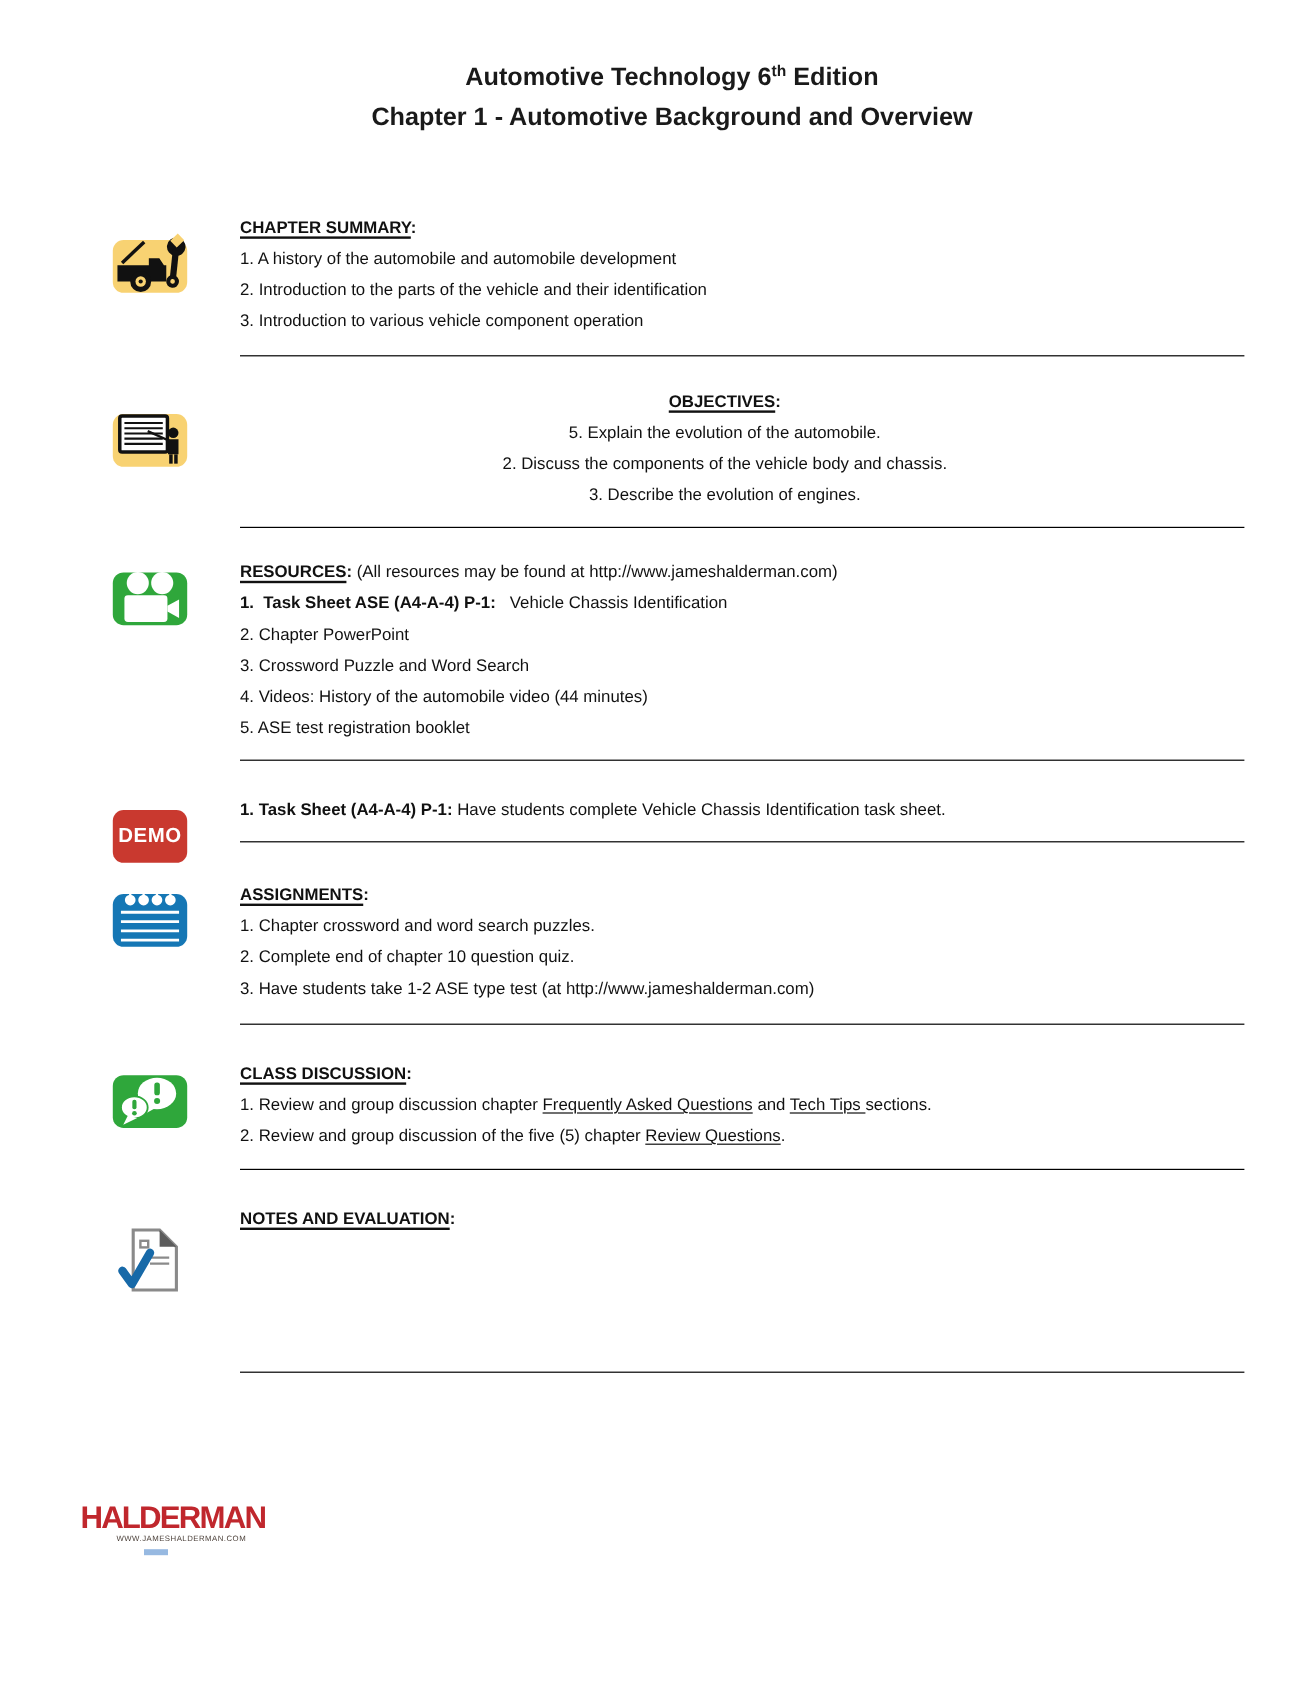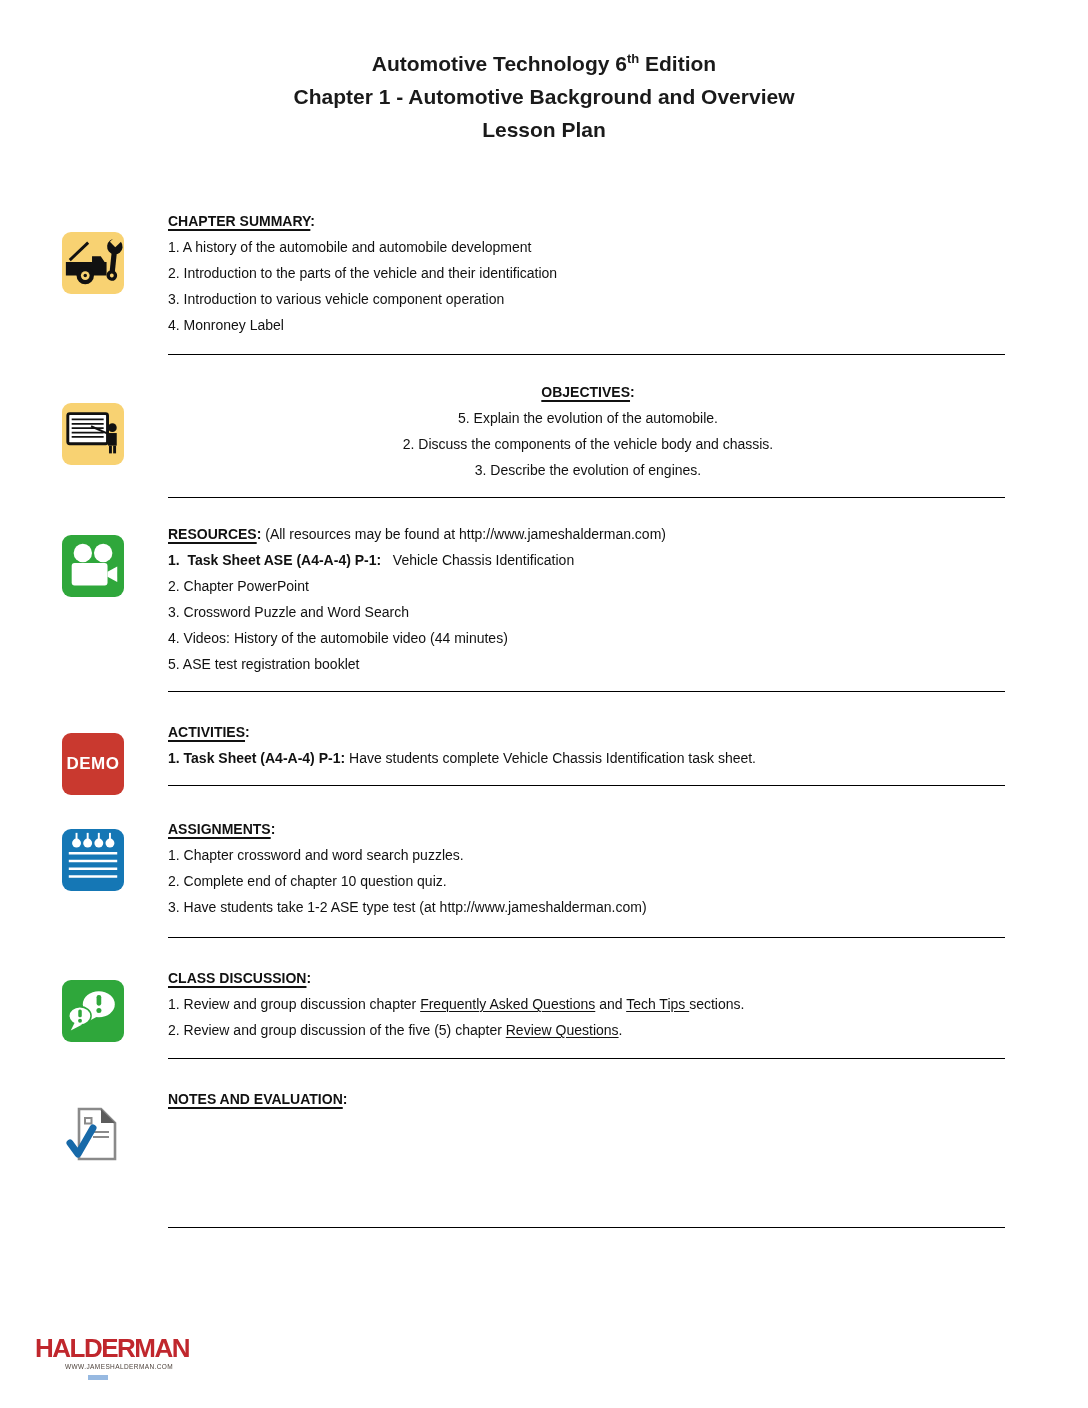--- a/index.html
+++ b/index.html
@@ -5,21 +5,21 @@
   * { margin: 0; padding: 0; box-sizing: border-box; }
   html, body { background: #ffffff; }
   body {
     width: 1088px;
     height: 1408px;
     position: relative;
     overflow: hidden;
     font-family: "Liberation Sans", "DejaVu Sans", sans-serif;
     color: #111;
   }
-  .page { width: 1088px; height: 1408px; position: relative; }
+  .page { width: 1088px; height: 1408px; position: relative; padding-left: 32px; }
 
   
   .title-block { padding-top: 42px; text-align: center; }
   .title-line { font-size: 21px; line-height: 33px; font-weight: bold; color: #1a1a1a; }
   .title-line sup { font-size: 13px; }
 
   
   .section { position: relative; padding-left: 168px; padding-right: 80px; }
   .section p { font-size: 14px; line-height: 26px; }
   .heading-line { font-size: 16.5px; line-height: 26px; }
@@ -55,21 +55,21 @@
   .sec-discussion  { margin-top: 27px; }
   .rule-6          { margin-top: 15px; }
   .sec-notes       { margin-top: 27px; }
   .rule-7          { margin-top: 115px; }
 
   
   .icon-box {
     position: absolute;
     left: 62px;
     width: 62px;
-    height: 62px;
+    height: 44px;
     border-radius: 9px;
     display: flex;
     align-items: center;
     justify-content: center;
   }
   .icon-yellow { background: #F8D272; }
   .icon-green  { background: #2FA73B; }
   .icon-red    { background: #C9392F; }
   .icon-blue   { background: #1577B5; }
   .icon-plain  { background: transparent; }
@@ -117,21 +117,20 @@
   }
 </style>
 </head>
 <body>
 
 <div class="page">
 
   <div class="title-block">
     <div class="title-line"><span>Automotive Technology 6</span><sup>th</sup><span> Edition</span></div>
     <div class="title-line">Chapter 1 - Automotive Background and Overview</div>
-    <div class="title-line">Lesson Plan</div>
   </div>
 
   <div class="section sec-summary">
     <span class="icon-box icon-yellow ic-summary">
       <svg width="62" height="62" viewBox="0 0 64 64" aria-hidden="true">
         <path d="M8 29 L27 11" stroke="#111" stroke-width="3" fill="none"></path>
         <path d="M4 31 L31 31 L31 25 L40 25 L44 31 L46 31 L46 45 L4 45 Z" fill="#111"></path>
         <circle cx="24" cy="45" r="9" fill="#111"></circle>
         <circle cx="24" cy="45" r="4.5" fill="#F8D272"></circle>
         <circle cx="24" cy="45" r="1.8" fill="#111"></circle>
@@ -141,21 +140,20 @@
           <rect x="50.3" y="18" width="5.4" height="23" fill="#111"></rect>
           <circle cx="53" cy="45" r="5.5" fill="#111"></circle>
           <circle cx="53" cy="45" r="2" fill="#F8D272"></circle>
         </g>
       </svg>
     </span>
     <p class="heading-line"><span class="heading-label">CHAPTER SUMMARY</span><span class="heading-colon">:</span></p>
     <p>1. A history of the automobile and automobile development</p>
     <p>2. Introduction to the parts of the vehicle and their identification</p>
     <p>3. Introduction to various vehicle component operation</p>
-    <p>4. Monroney Label</p>
   </div>
   <div class="rule rule-1"></div>
 
   <div class="section sec-objectives">
     <span class="icon-box icon-yellow ic-objectives">
       <svg width="62" height="62" viewBox="0 0 64 64" aria-hidden="true">
         <rect x="6" y="11" width="41" height="31" rx="2" fill="#fff" stroke="#111" stroke-width="3"></rect>
         <g stroke="#111" stroke-width="1.8">
           <line x1="10" y1="17" x2="43" y2="17"></line>
           <line x1="10" y1="21.5" x2="43" y2="21.5"></line>
@@ -192,21 +190,20 @@
     <p>3. Crossword Puzzle and Word Search</p>
     <p>4. Videos: History of the automobile video (44 minutes)</p>
     <p>5. ASE test registration booklet</p>
   </div>
   <div class="rule rule-3"></div>
 
   <div class="section sec-activities">
     <span class="icon-box icon-red ic-activities">
       <span class="demo-text">DEMO</span>
     </span>
-    <p class="heading-line"><span class="heading-label">ACTIVITIES</span><span class="heading-colon">:</span></p>
     <p><span class="b">1. Task Sheet (A4-A-4) P-1:</span><span> Have students complete Vehicle Chassis Identification task sheet.</span></p>
   </div>
   <div class="rule rule-4"></div>
 
   <div class="section sec-assignments">
     <span class="icon-box icon-blue ic-assignments">
       <svg width="62" height="62" viewBox="0 0 64 64" aria-hidden="true">
         <g stroke="#fff" stroke-width="2">
           <line x1="15" y1="4" x2="15" y2="13"></line>
           <line x1="26.5" y1="4" x2="26.5" y2="13"></line>

